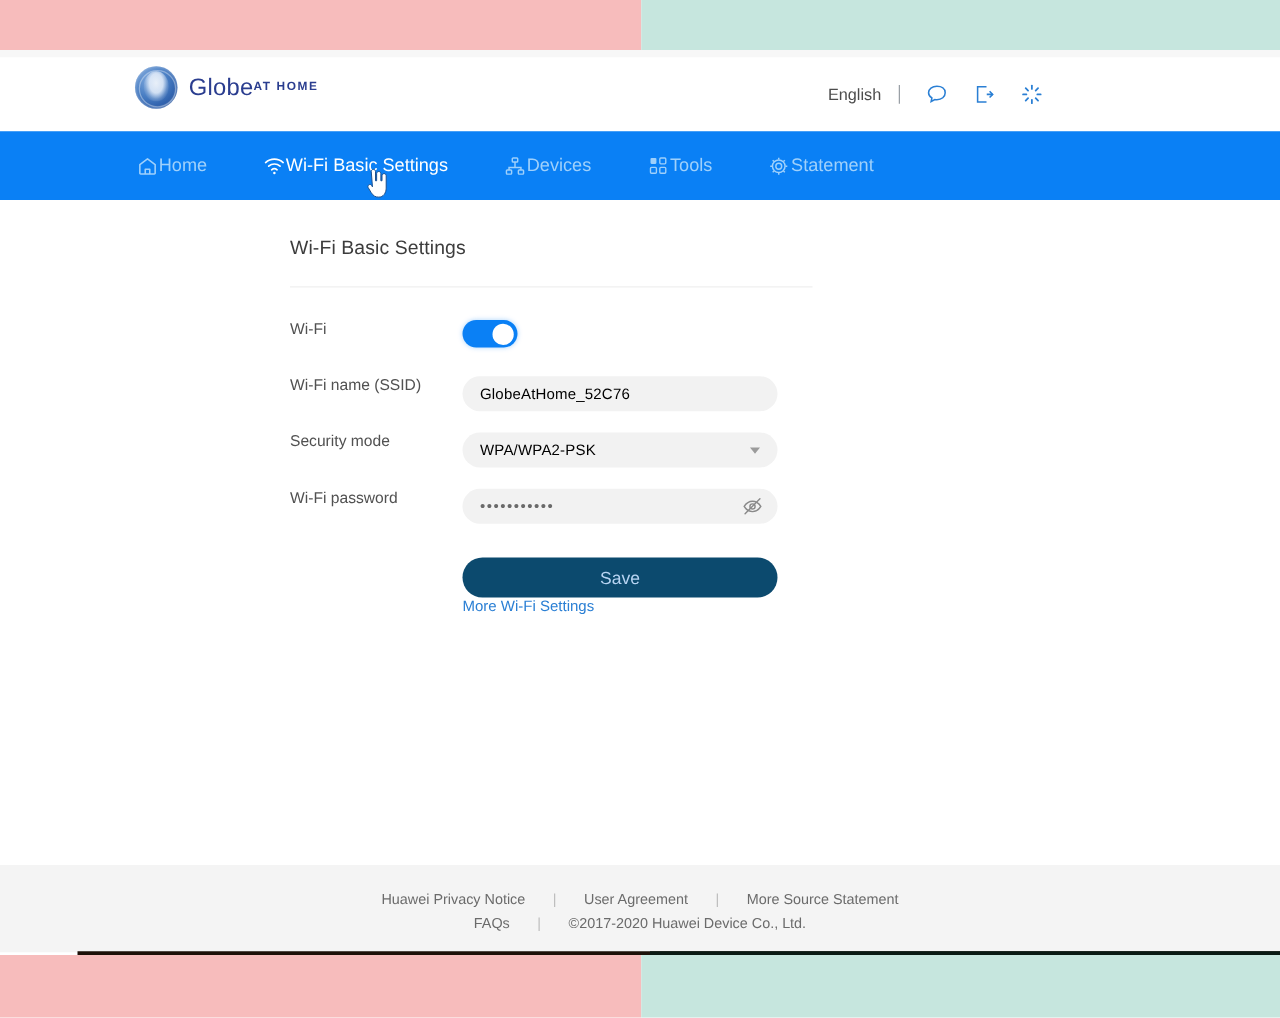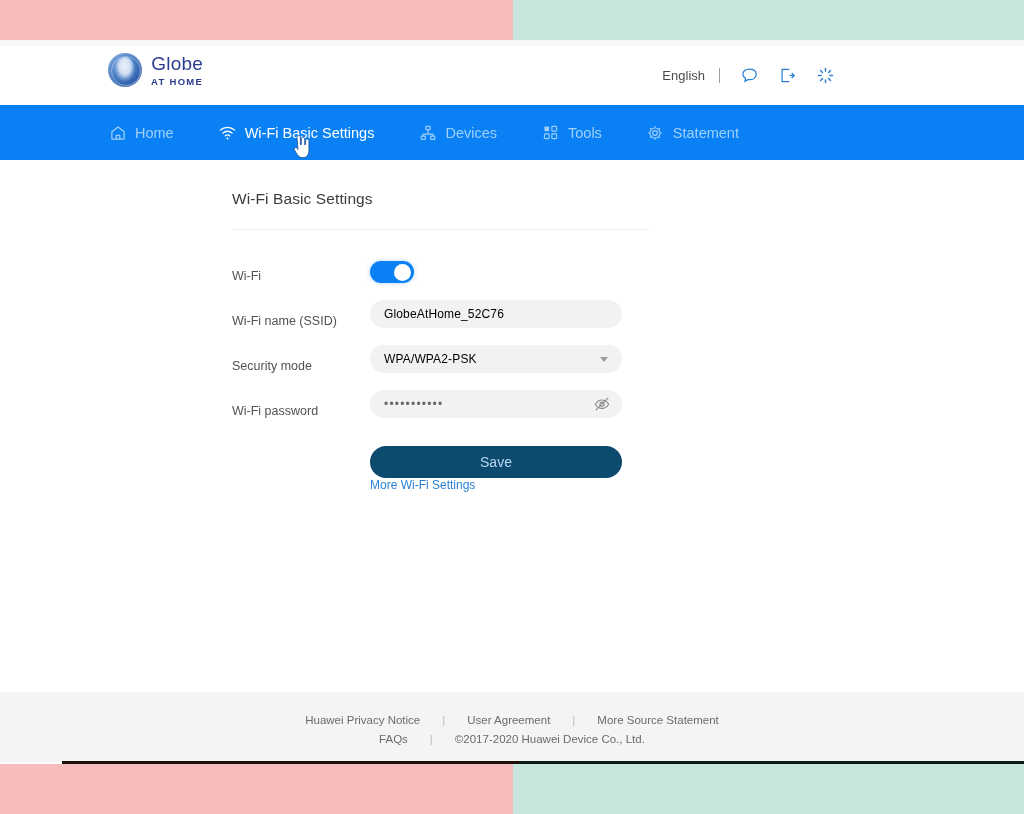--- a/index.html
+++ b/index.html
@@ -87,21 +87,21 @@
     opacity: .85;
   }
   .globe-mark::after {
     content: "";
     position: absolute;
     left: 3px; top: 3px;
     width: 28px; height: 28px;
     border-radius: 50%;
     border: 1px solid rgba(255,255,255,0.35);
   }
-  .brand-text { display: flex; flex-direction: column; line-height: 1; align-items: center; }
+  .brand-text { display: flex; flex-direction: row; line-height: 1; }
   .brand-name {
     font-size: 19px;
     color: #2a3d8f;
     letter-spacing: .2px;
     font-weight: 400;
   }
   .brand-sub {
     font-size: 9.5px;
     color: #2a3d8f;
     font-weight: 700;
@@ -142,21 +142,20 @@
     height: 55px;
     background: #0a80f5;
     display: flex;
     align-items: center;
     position: relative;
     padding-left: 108px;
   }
   .nav-item {
     display: flex;
     align-items: center;
-    gap: 8px;
     margin-right: 44px;
     cursor: pointer;
     color: #9fd0fb;
     font-size: 14.5px;
     white-space: nowrap;
   }
   .nav-item.is-active { color: #ffffff; }
   .nav-item .nav-ico {
     width: 19px; height: 19px;
     display: flex; align-items: center; justify-content: center;
@@ -186,21 +185,21 @@
     height: 1px;
     background: #efefef;
     margin-top: 21px;
   }
 
   .form {
     margin-top: 26px;
   }
   .form-row {
     display: flex;
-    align-items: flex-end;
+    align-items: flex-start;
     height: 27px;
     margin-bottom: 18px;
   }
   .form-label {
     width: 138px;
     font-size: 12.5px;
     color: #515151;
     flex: 0 0 138px;
   }
 

